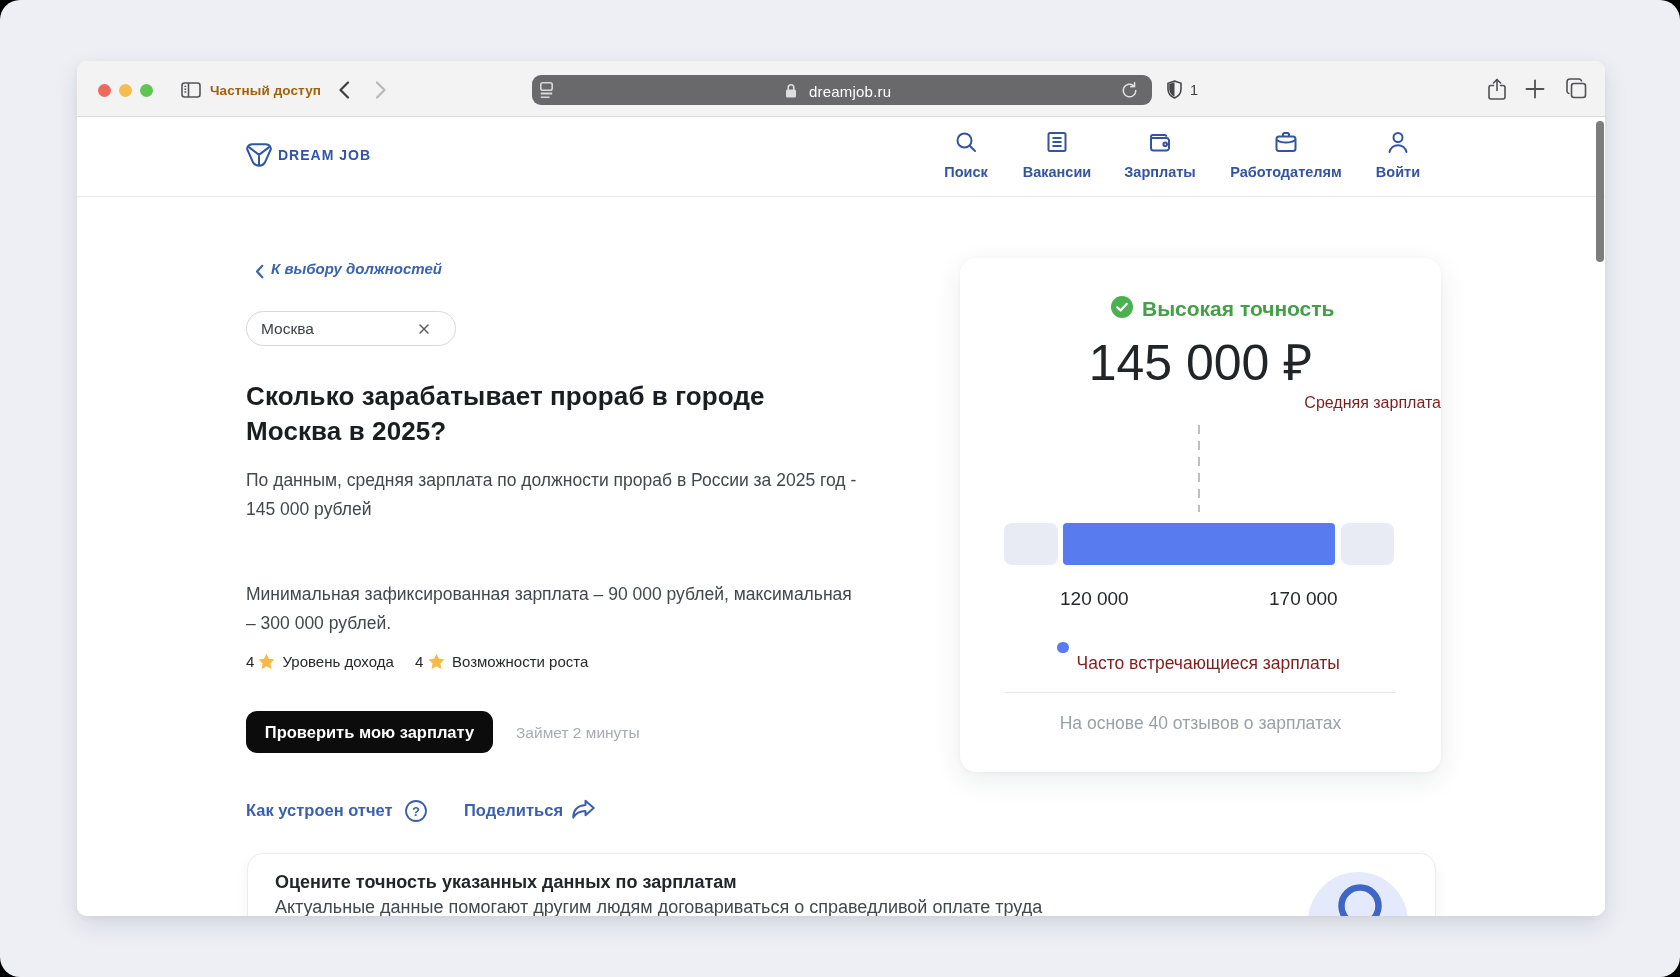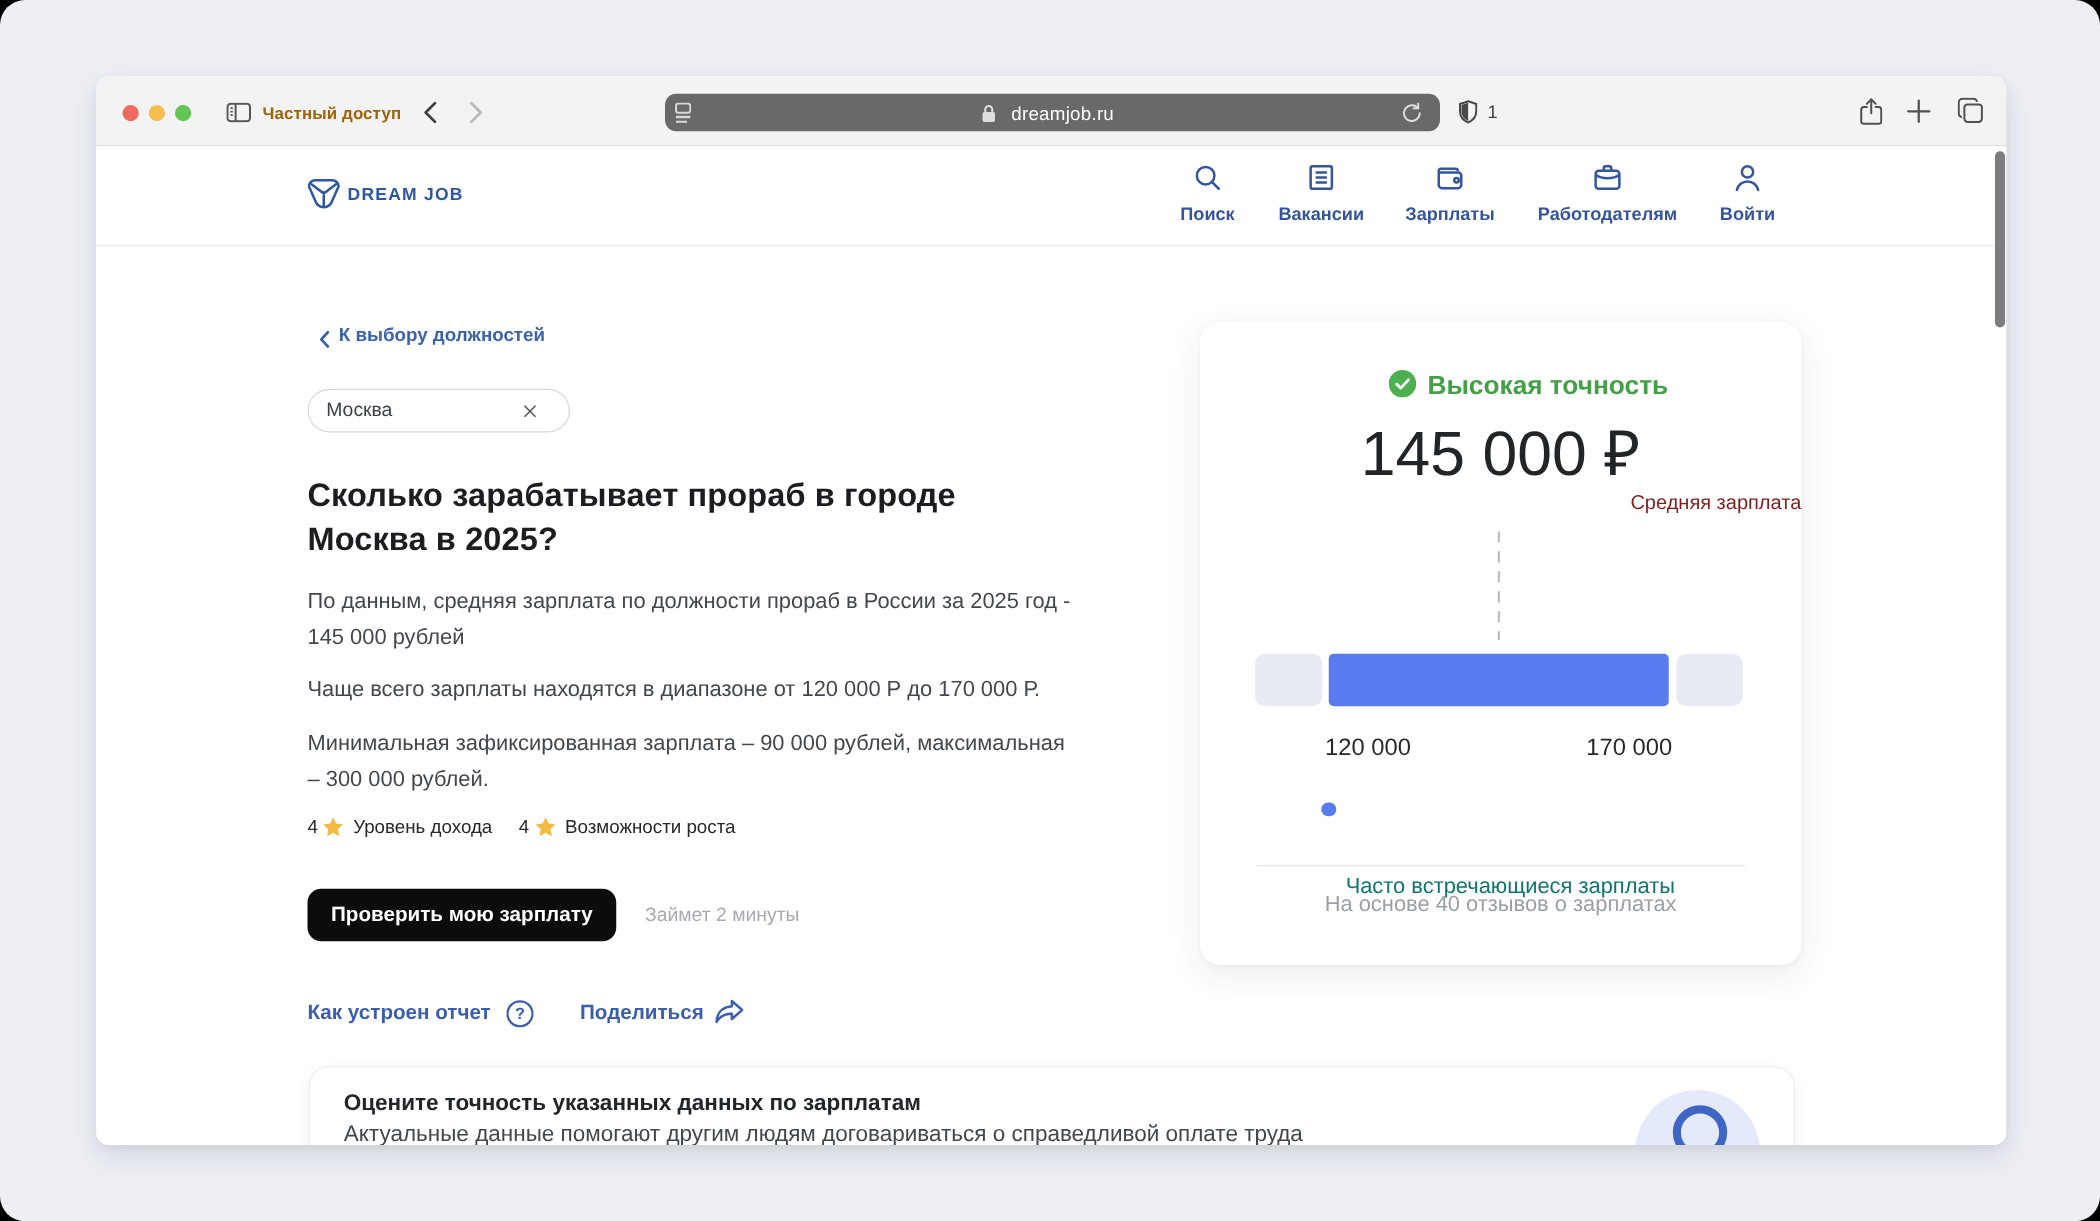--- a/index.html
+++ b/index.html
@@ -10,21 +10,21 @@
   .toolbar { position:absolute; left:0; top:0; width:100%; height:56px; background:#f3f3f4; border-bottom:1px solid #dadadc; }
   .dot { position:absolute; width:13px; height:13px; border-radius:50%; top:22.5px; }
   .tl-text { position:absolute; left:133px; top:21px; line-height:17px; font-size:13.5px; font-weight:700; color:#a16207; letter-spacing:0.1px;}
   .urlpill { position:absolute; left:455px; top:14px; width:620px; height:30px; border-radius:9px; background:#69696c; }
   .urltext { position:absolute; left:277px; top:7px; line-height:19px; font-size:15px; color:#ffffff; font-weight:400; letter-spacing:0.2px;}
   .page { position:absolute; left:0; top:56px; width:1528px; height:799px; background:#fff; }
   .hdr-line { position:absolute; left:0; top:79px; width:100%; height:1px; background:#eaeaec; }
   .logo-text { position:absolute; left:201px; top:29px; line-height:18px; font-size:14px; font-weight:700; color:#2e56a5; letter-spacing:1px; }
   .nav-item { position:absolute; top:13px; text-align:center; color:#35549e; }
   .nav-item .lbl { display:block; margin-top:9px; font-size:14.5px; line-height:18px; font-weight:700; }
-  .backlink { position:absolute; left:169px; top:143px; font-size:15px; line-height:18px; font-weight:700; color:#3a62ad; }
+  .backlink { position:absolute; left:169px; top:143px; font-size:15px; line-height:18px; font-weight:700; color:#3a62ad;font-style:italic; }
   .citypill { position:absolute; left:169px; top:194px; width:210px; height:35px; border:1px solid #d5d8dc; border-radius:17.5px; }
   .citypill .t { position:absolute; left:14px; top:7px; font-size:15.5px; line-height:20px; color:#3b4046; }
   h1 { position:absolute; left:169px; top:262px; width:560px; font-size:26px; line-height:35px; font-weight:700; color:#1b1d20; letter-spacing:0.1px;}
   .para { position:absolute; left:169px; width:700px; font-size:17.5px; line-height:29px; color:#42474d; }
   .rating { position:absolute; left:169px; top:534px; width:600px; font-size:15px; white-space:nowrap; color:#26282b; }
   .btn { position:absolute; left:169px; top:594px; width:247px; height:42px; border-radius:11px; background:#0c0c0d; color:#fff;
          font-size:16.5px; font-weight:700; text-align:center; line-height:42px; }
   .btn-note { position:absolute; left:439px; top:606px; font-size:15.5px; line-height:19px; color:#a7aaaf; }
   .linkrow { position:absolute; font-size:16.5px; line-height:23px; font-weight:700; color:#3b5fae; }
   .bcard { position:absolute; left:170px; top:736px; width:1189px; height:120px; border-radius:16px; background:#fff;
@@ -150,21 +150,20 @@
       <div class="t">Москва</div>
       <svg style="position:absolute;left:172px;top:12px;" width="10" height="10" viewBox="0 0 10 10" stroke="#5a5d61" stroke-width="1.4" stroke-linecap="round">
         <line x1="1" y1="1" x2="9" y2="9"></line>
             <line x1="9" y1="1" x2="1" y2="9"></line>
       </svg>
     </div>
 
     <h1>Сколько зарабатывает прораб в городе Москва&nbsp;в&nbsp;2025?</h1>
 
     <div class="para" style="top:349px;">По данным, средняя зарплата по должности прораб в России за 2025 год -<br>145 000 рублей</div>
-    <div class="para" style="top:420px;">Чаще всего зарплаты находятся в диапазоне от 120 000 Р до 170 000 Р.</div>
     <div class="para" style="top:463px;">Минимальная зафиксированная зарплата – 90 000 рублей, максимальная<br>– 300 000 рублей.</div>
 
     <div class="rating" style="height:22px;line-height:22px;">
       <span style="position:absolute;left:0;">4</span>
       <svg style="position:absolute;left:12px;top:2px;" width="17" height="17" viewBox="0 0 17 17" fill="#f3ba45">
         <path d="M8.5 0.8 L10.9 5.8 L16.4 6.6 L12.4 10.4 L13.4 15.9 L8.5 13.2 L3.6 15.9 L4.6 10.4 L0.6 6.6 L6.1 5.8 Z"></path>
       </svg>
       <span style="position:absolute;left:36.5px;">Уровень дохода</span>
       <span style="position:absolute;left:169px;">4</span>
       <svg style="position:absolute;left:182px;top:2px;" width="17" height="17" viewBox="0 0 17 17" fill="#f3ba45">
@@ -205,21 +204,21 @@
       <div style="position:absolute;left:0;top:135px;width:100%;text-align:right;font-size:16px;line-height:19px;color:#7f1d1d;">Средняя зарплата</div>
       <svg style="position:absolute;left:238px;top:167px;" width="2" height="87" viewBox="0 0 2 87">
         <line x1="1" y1="0" x2="1" y2="87" stroke="#bcbec2" stroke-width="2" stroke-dasharray="9 7"></line>
       </svg>
       <div style="position:absolute;left:44px;top:265px;width:53.5px;height:42px;border-radius:8px;background:#e8eaf4;"></div>
       <div style="position:absolute;left:102.5px;top:265px;width:272px;height:42px;border-radius:4px;background:#587bf0;"></div>
       <div style="position:absolute;left:380.5px;top:265px;width:53.5px;height:42px;border-radius:8px;background:#e8eaf4;"></div>
       <div style="position:absolute;left:100px;top:330px;font-size:19px;line-height:22px;color:#26282b;">120 000</div>
       <div style="position:absolute;left:309px;top:330px;font-size:19px;line-height:22px;color:#26282b;">170 000</div>
       <div style="position:absolute;left:97px;top:383.5px;width:11.5px;height:11.5px;border-radius:50%;background:#587bf0;"></div>
-      <div style="position:absolute;left:116.5px;top:394px;font-size:17.5px;line-height:23px;color:#0f766e;margin-top:45px;">Часто встречающиеся зарплаты</div>
+      <div style="position:absolute;left:116.5px;top:394px;font-size:17.5px;line-height:23px;color:#7f1d1d;">Часто встречающиеся зарплаты</div>
       <div style="position:absolute;left:45px;top:434px;width:391px;height:1px;background:#e7e7e9;"></div>
       <div style="position:absolute;left:0;top:454px;width:100%;text-align:center;font-size:17.5px;line-height:23px;color:#9ba0a6;">На основе 40 отзывов о зарплатах</div>
     </div>
 
     <div class="scrollbar"></div>
   </div>
  </div>
 </div>
 
 </body></html>

